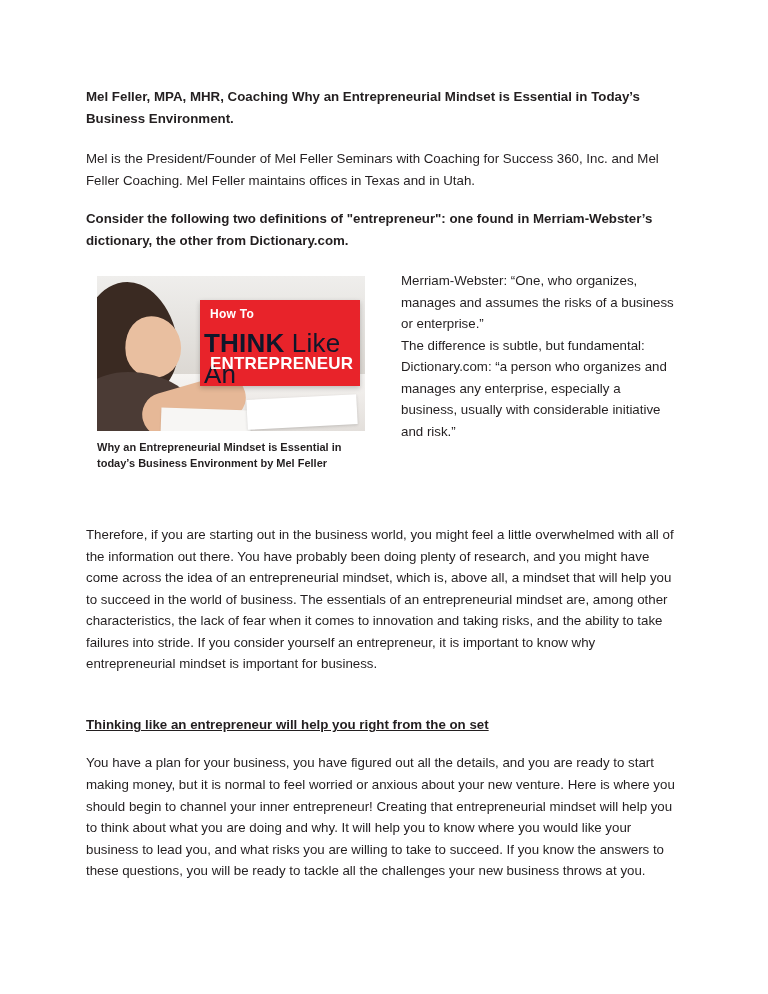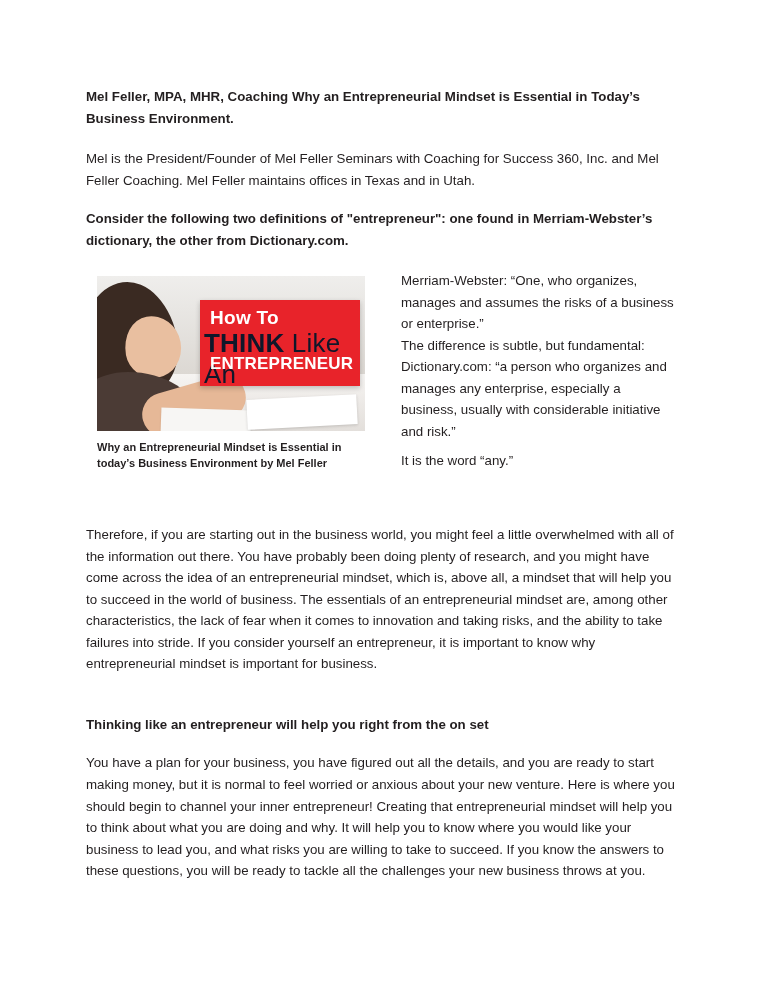--- a/index.html
+++ b/index.html
@@ -117,21 +117,21 @@
   
   .photo .sign {
     position: absolute;
     left: 103px; top: 24px;
     width: 160px; height: 86px;
     background: #e8232a;
     box-shadow: 0 2px 5px rgba(0,0,0,.22);
   }
   .photo .sign .l1 {
     position: absolute; left: 10px; top: 7px;
-    color: #ffffff; font-size: 19px; font-weight: bold;
+    color: #ffffff; font-size: 12px; font-weight: bold;
     font-family: "Liberation Sans", sans-serif;
     letter-spacing: .3px;
   }
   .photo .sign .l2 {
     position: absolute; left: 4px; top: 28px;
     color: #0f172a; font-size: 26px; font-weight: bold;
     letter-spacing: .2px;
   }
   .photo .sign .l2 .thin {
     font-weight: normal;
@@ -173,20 +173,21 @@
   .defs p { margin: 0; }
   .defs .spaced { margin-top: 8px; }
   .clear { clear: both; }
   .gap-lg { height: 36px; }
   .gap-md { height: 22px; }
   .subhead {
     font-weight: bold;
     font-size: 13.3px;
     line-height: 1.62;
     margin: 0 0 17px 0;
+    text-decoration: underline;
   }
 </style>
 </head>
 <body>
 
 <div class="page">
 
   <p class="title">Mel Feller, MPA, MHR, Coaching Why an Entrepreneurial Mindset is Essential in Today’s Business Environment.</p>
 
   <p class="para">Mel is the President/Founder of Mel Feller Seminars with Coaching for Success 360, Inc. and Mel Feller Coaching.  Mel Feller maintains offices in Texas and in Utah.</p>
@@ -213,21 +214,20 @@
         </div>
         <div class="paper"></div>
       </div>
       <div class="caption">Why an Entrepreneurial Mindset is Essential in today’s Business Environment by Mel Feller</div>
     </div>
 
     <div class="defs">
       <p><span class="bold">Merriam-Webster</span><span>: “One, who organizes, manages and assumes the risks of a business or enterprise.”</span></p>
       <p>The difference is subtle, but fundamental:</p>
       <p><span class="bold">Dictionary.com</span><span>: “a person who organizes and manages any enterprise, especially a business, usually with considerable initiative and risk.”</span></p>
-      <p class="spaced">It is the word “any.”</p>
     </div>
 
     <div class="clear"></div>
   </div>
 
 
   <div class="gap-lg"></div>
 
   <p class="para">Therefore, if you are starting out in the business world, you might feel a little overwhelmed with all of the information out there. You have probably been doing plenty of research, and you might have come across the idea of an entrepreneurial mindset, which is, above all, a mindset that will help you to succeed in the world of business. The essentials of an entrepreneurial mindset are, among other characteristics, the lack of fear when it comes to innovation and taking risks, and the ability to take failures into stride. If you consider yourself an entrepreneur, it is important to know why entrepreneurial mindset is important for business.</p>
 

